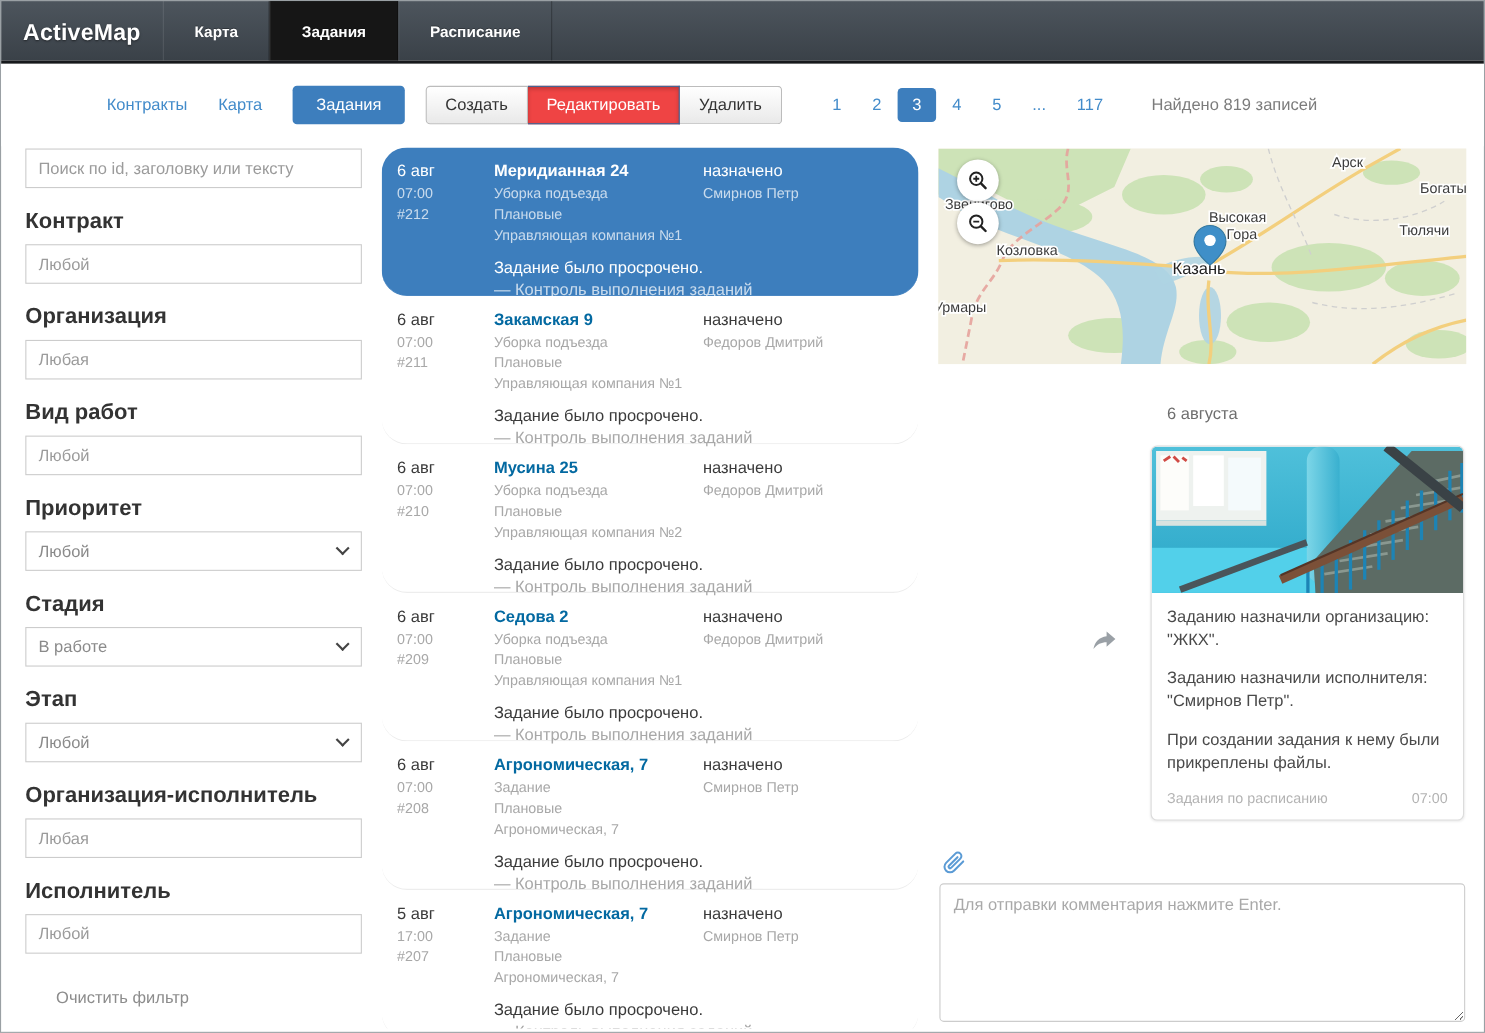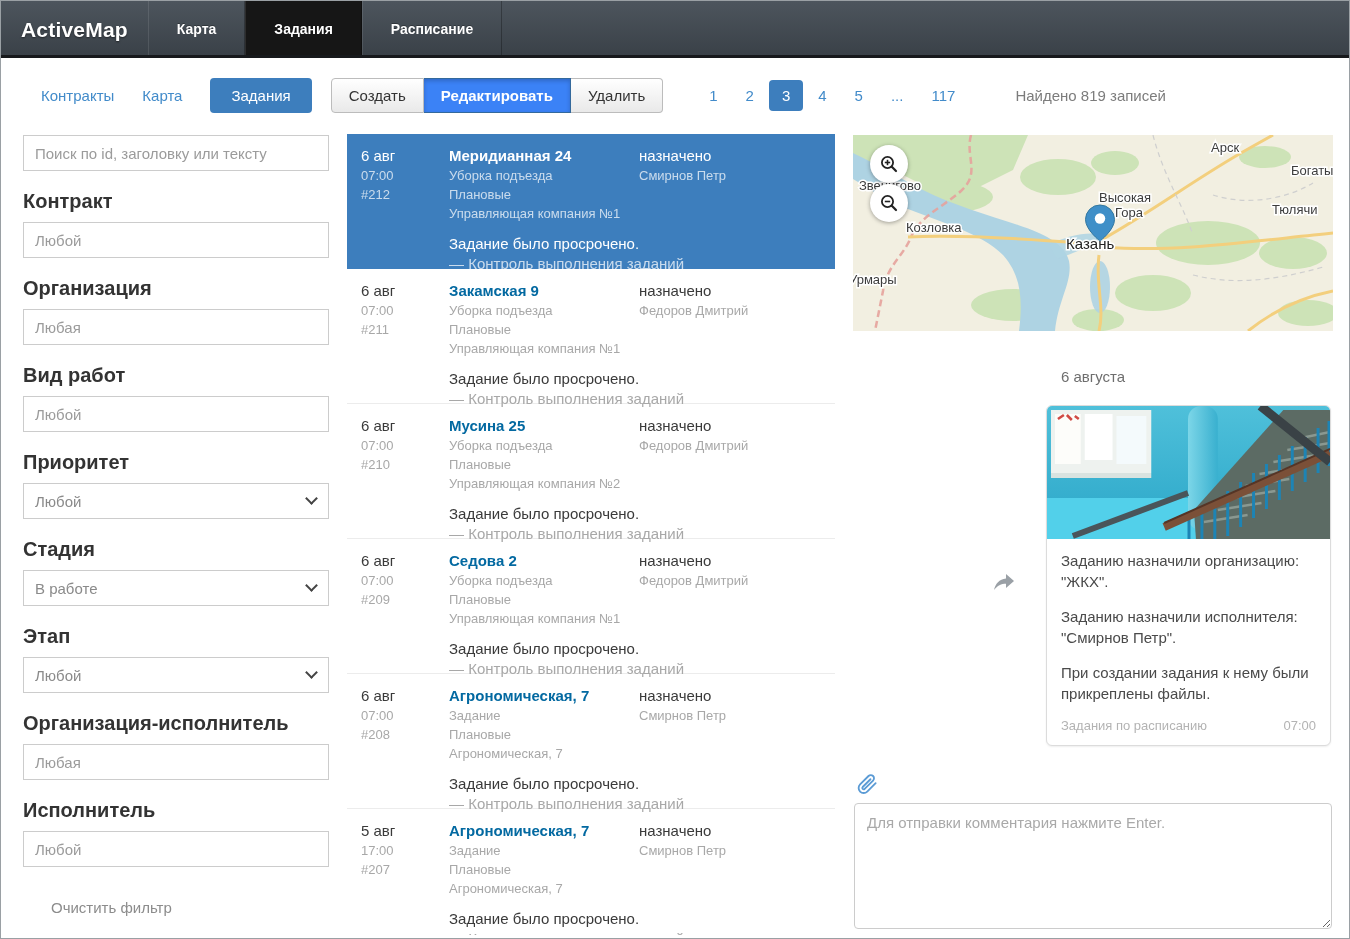--- a/index.html
+++ b/index.html
@@ -10,55 +10,55 @@
   .navbar { height:57px; background:linear-gradient(#4d555d,#3a4148); border-bottom:3px solid #17191c; display:flex; align-items:stretch; color:#fff; }
   .brand { font-size:21px; font-weight:bold; line-height:57px; padding:0 20px; text-shadow:0 1px 2px rgba(0,0,0,.5); letter-spacing:.2px; }
   .nav-tabs { display:flex; }
   .nav-item { line-height:57px; padding:0 28px; font-size:14px; font-weight:bold; color:#fff; cursor:pointer;
               border-left:1px solid rgba(255,255,255,.10); border-right:1px solid rgba(0,0,0,.28); text-shadow:0 -1px 0 rgba(0,0,0,.3); }
   .nav-item.active { background:#161616; }
   .nav-right { margin-left:auto; display:flex; }
   .caret-down { display:inline-block; width:0; height:0; border-left:4px solid transparent; border-right:4px solid transparent; border-top:4px solid #fff; margin-left:6px; vertical-align:middle; }
 
   
-  .toolbar { height:75px; display:flex; align-items:center; padding-left:40px; background:#fff; }
+  .toolbar { height:75px; display:flex; align-items:center; padding-left:96px; background:#fff; }
   .subnav { display:flex; align-items:center; gap:28px; }
   .subnav a { color:#428bca; font-size:15px; text-decoration:none; cursor:pointer; }
   .subnav a.active { background:#3d7ebd; color:#fff; padding:9px 21px; border-radius:4px; }
   .btn-group { display:flex; margin-left:19px; }
   .btn { font-size:15px; color:#333; padding:8px 17px; border:1px solid #bcbcbc; background:linear-gradient(#ffffff,#e9e9e9); cursor:pointer; font-family:inherit; }
   .btn:first-child { border-radius:4px 0 0 4px; }
   .btn:last-child { border-radius:0 4px 4px 0; }
   .btn + .btn { border-left-width:0; }
-  .btn.active { background:#3b82f6; border-color:#34699c; color:#fff; box-shadow:inset 0 2px 4px rgba(0,0,0,.2);font-weight:bold; }
+  .btn.active { background:#ef4444; border-color:#34699c; color:#fff; box-shadow:inset 0 2px 4px rgba(0,0,0,.2); }
   .pagination { display:flex; align-items:center; margin-left:32px; }
   .page { color:#428bca; font-size:15px; padding:7px 13px; margin:0 1px; text-decoration:none; cursor:pointer; border-radius:4px; }
   .page.active { background:#3d7ebd; color:#fff; }
-  .results { color:#7c7c7c; font-size:15px; margin-left:46px; }
+  .results { color:#7c7c7c; font-size:15px; margin-left:30px; }
 
   
   .main { position:relative; height:802px; }
 
   
   .filters { position:absolute; left:22px; top:2px; width:306px; }
   .f-search, .f-input, .select-wrap select {
     width:100%; height:36px; border:1px solid #ccc; border-radius:0; padding:0 11px; font-size:15px; color:#555;
     font-family:Liberation Sans, sans-serif; background:#fff; outline:none; }
   .f-search::placeholder, .f-input::placeholder { color:#9b9b9b; }
   .f-label { display:block; font-size:20px; font-weight:bold; color:#333; margin:19px 0 9px; }
   .select-wrap { position:relative; }
   .select-wrap select { -webkit-appearance:none; appearance:none; color:#8a8a8a; }
   .select-wrap::after { content:""; position:absolute; right:13px; top:11px; width:7px; height:7px;
     border-left:2px solid #444; border-bottom:2px solid #444; transform:rotate(-45deg); pointer-events:none; }
   .clear-filter { display:inline-block; margin:32px 0 0 28px; color:#8c8c8c; font-size:15px; cursor:pointer; }
 
   
   .task-list { position:absolute; left:346px; top:1px; width:488px; bottom:0; overflow:hidden; }
   .task-item { display:grid; grid-template-columns:88px 190px 1fr; grid-template-rows:auto auto;
-    padding:13px 14px 0; height:135px; border-bottom:1px solid #ececec; cursor:pointer; background:#fff; }
+    padding:13px 14px 0; height:135px; border-bottom:1px solid #ececec; cursor:pointer; background:#fff;border-radius:23px; }
   .t-left { grid-row:1/3; }
   .t-date { font-size:15px; color:#3a3a3a; }
   .t-sub, .t-line { font-size:13px; color:#a8a8a8; margin-top:4px; line-height:15px; }
   .t-title { font-size:15px; font-weight:bold; color:#0369a1; }
   .t-status { font-size:15px; color:#3a3a3a; }
   .t-note { grid-column:2/4; margin-top:14px; white-space:nowrap; }
   .t-note1 { font-size:15px; color:#3a3a3a; }
   .t-note2 { font-size:15px; color:#a8a8a8; margin-top:3px; }
   .task-item.selected { background:#3d7ebd; border-bottom-color:#3d7ebd; }
   .task-item.selected .t-date, .task-item.selected .t-title, .task-item.selected .t-status, .task-item.selected .t-note1 { color:#fff; }

